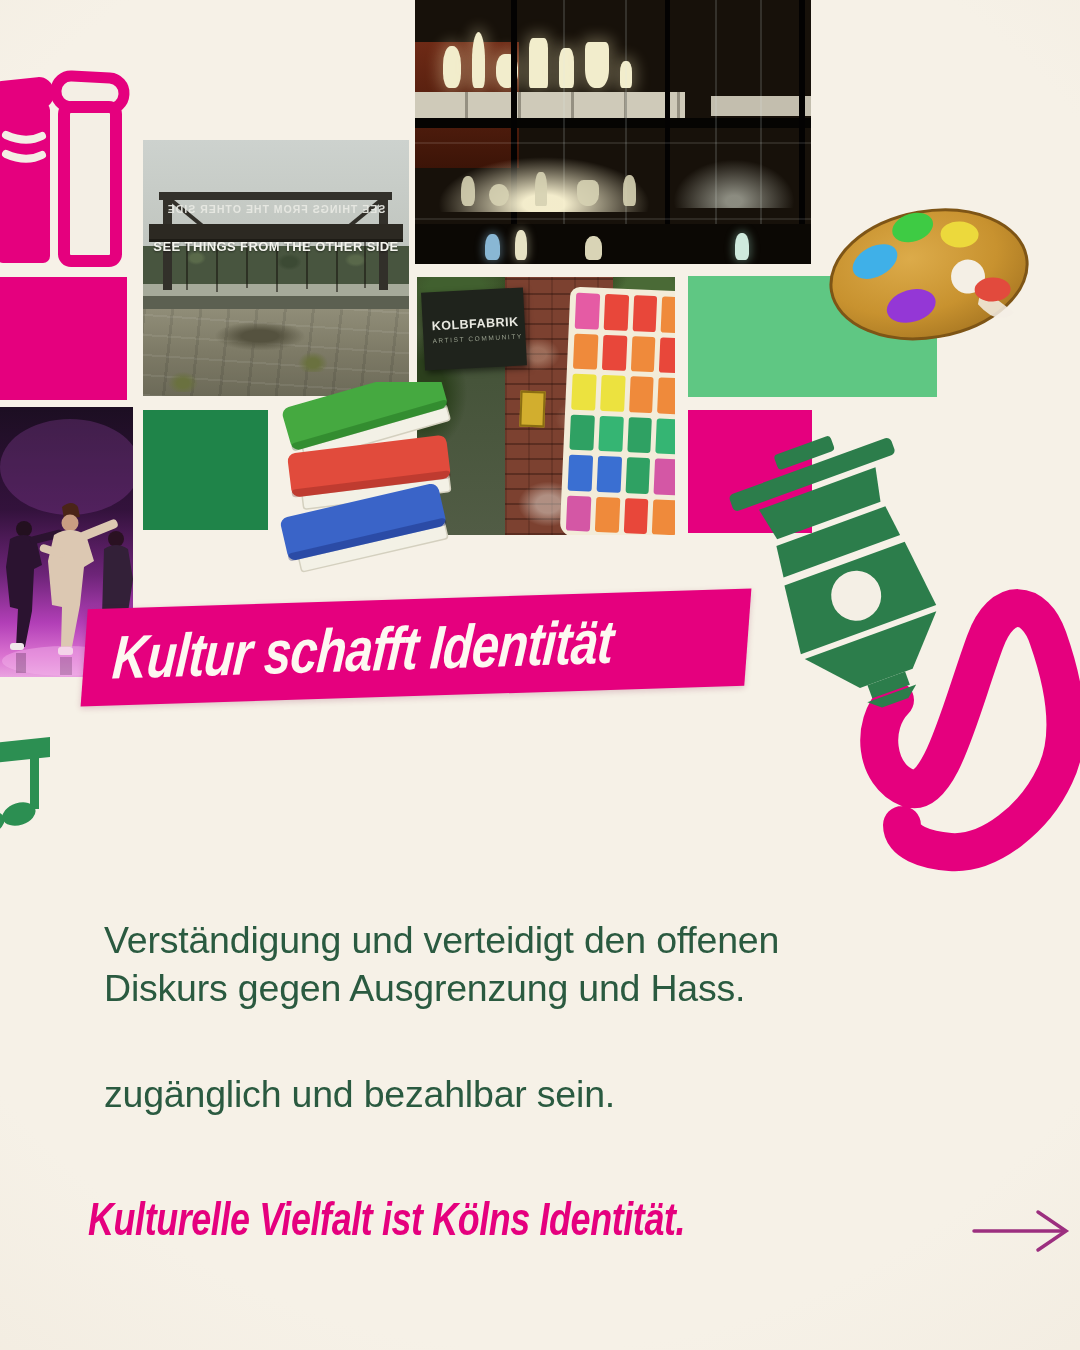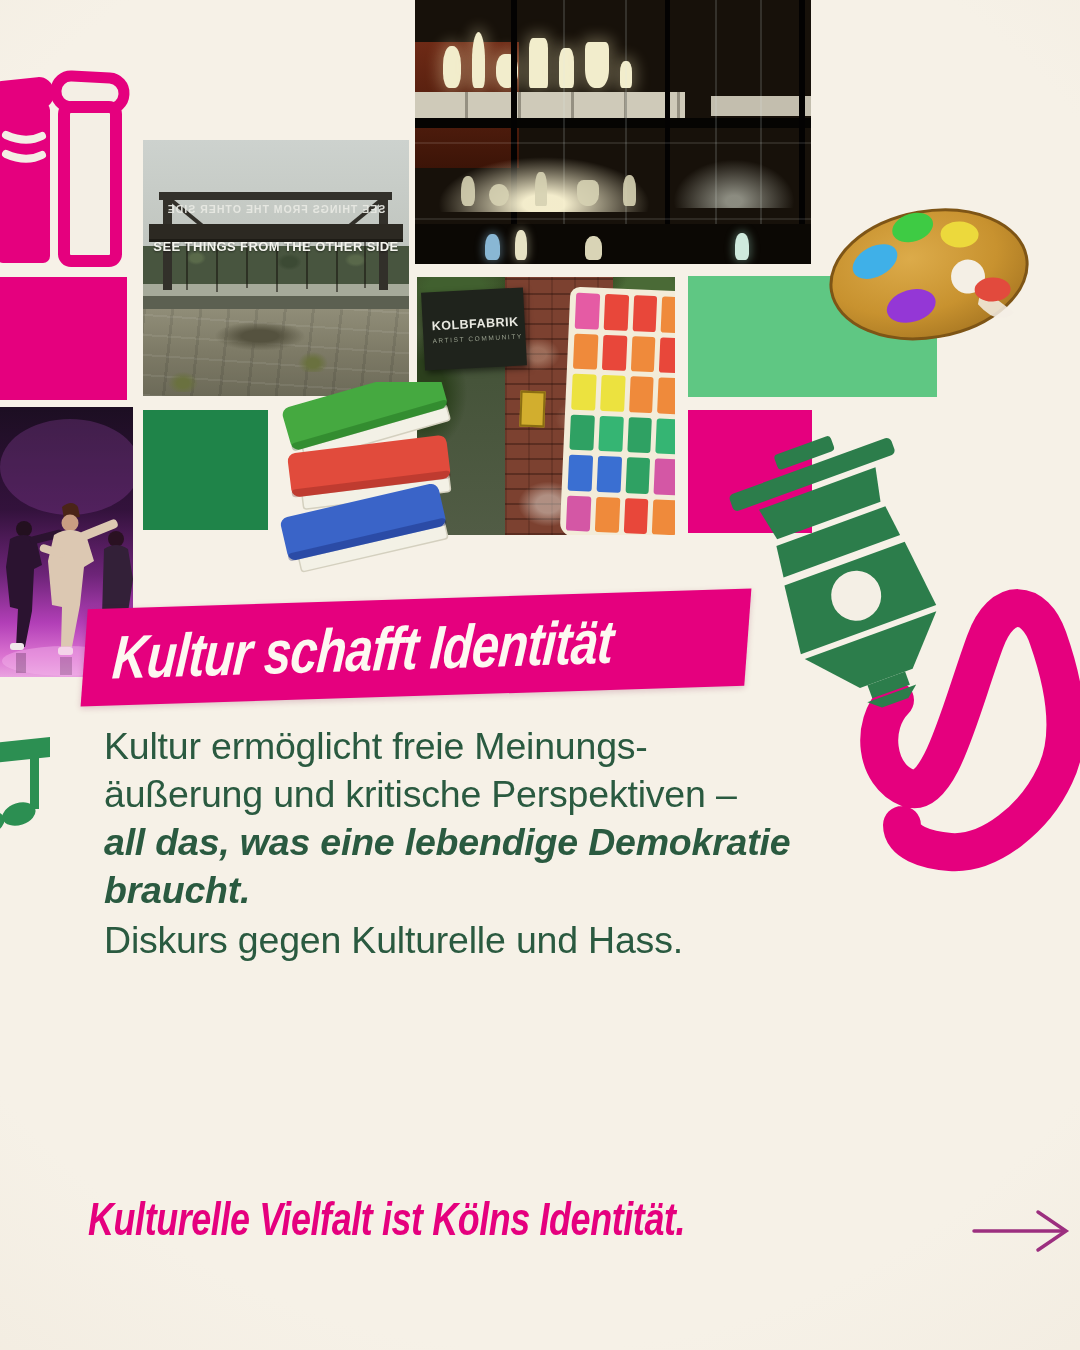--- a/index.html
+++ b/index.html
@@ -361,30 +361,26 @@
       <rect x="58" y="16" width="9" height="58"></rect>
       <ellipse cx="16" cy="88" rx="17" ry="11" transform="rotate(-18 16 88)"></ellipse>
       <ellipse cx="47" cy="79" rx="17" ry="11" transform="rotate(-18 47 79)"></ellipse>
     </g>
   </svg>
 
   <div class="banner">
     <span class="banner-text">Kultur schafft Identität</span>
   </div>
 
-  <div class="para p1">
-    <div class="line">Kultur ermöglicht freie Meinungs-</div>
-    <div class="line">äußerung und kritische Perspektiven –</div>
-    <div class="line bold-line">all das, was eine lebendige Demokratie</div>
-    <div class="line bold-line">braucht.</div>
-  </div>
   <div class="para p2">
-    <div class="line">Diskurs gegen Kulturelle und Hass.</div>
+    <div class="line">Verständigung und verteidigt den offenen</div>
+    <div class="line">Diskurs gegen Ausgrenzung und Hass.</div>
   </div>
   <div class="para p3">
+    <div class="line">zugänglich und bezahlbar sein.</div>
   </div>
 
   <div class="statement">Kulturelle Vielfalt ist Kölns Identität.</div>
 
   <svg class="abs arrow-icon" viewBox="0 0 104 46">
     <g fill="none" stroke-width="3.5" stroke-linecap="round" stroke="#9c2f7f">
       <line x1="2" y1="23" x2="92" y2="23"></line>
       <path d="M 66,4 L 94,23 L 66,42"></path>
     </g>
   </svg>

